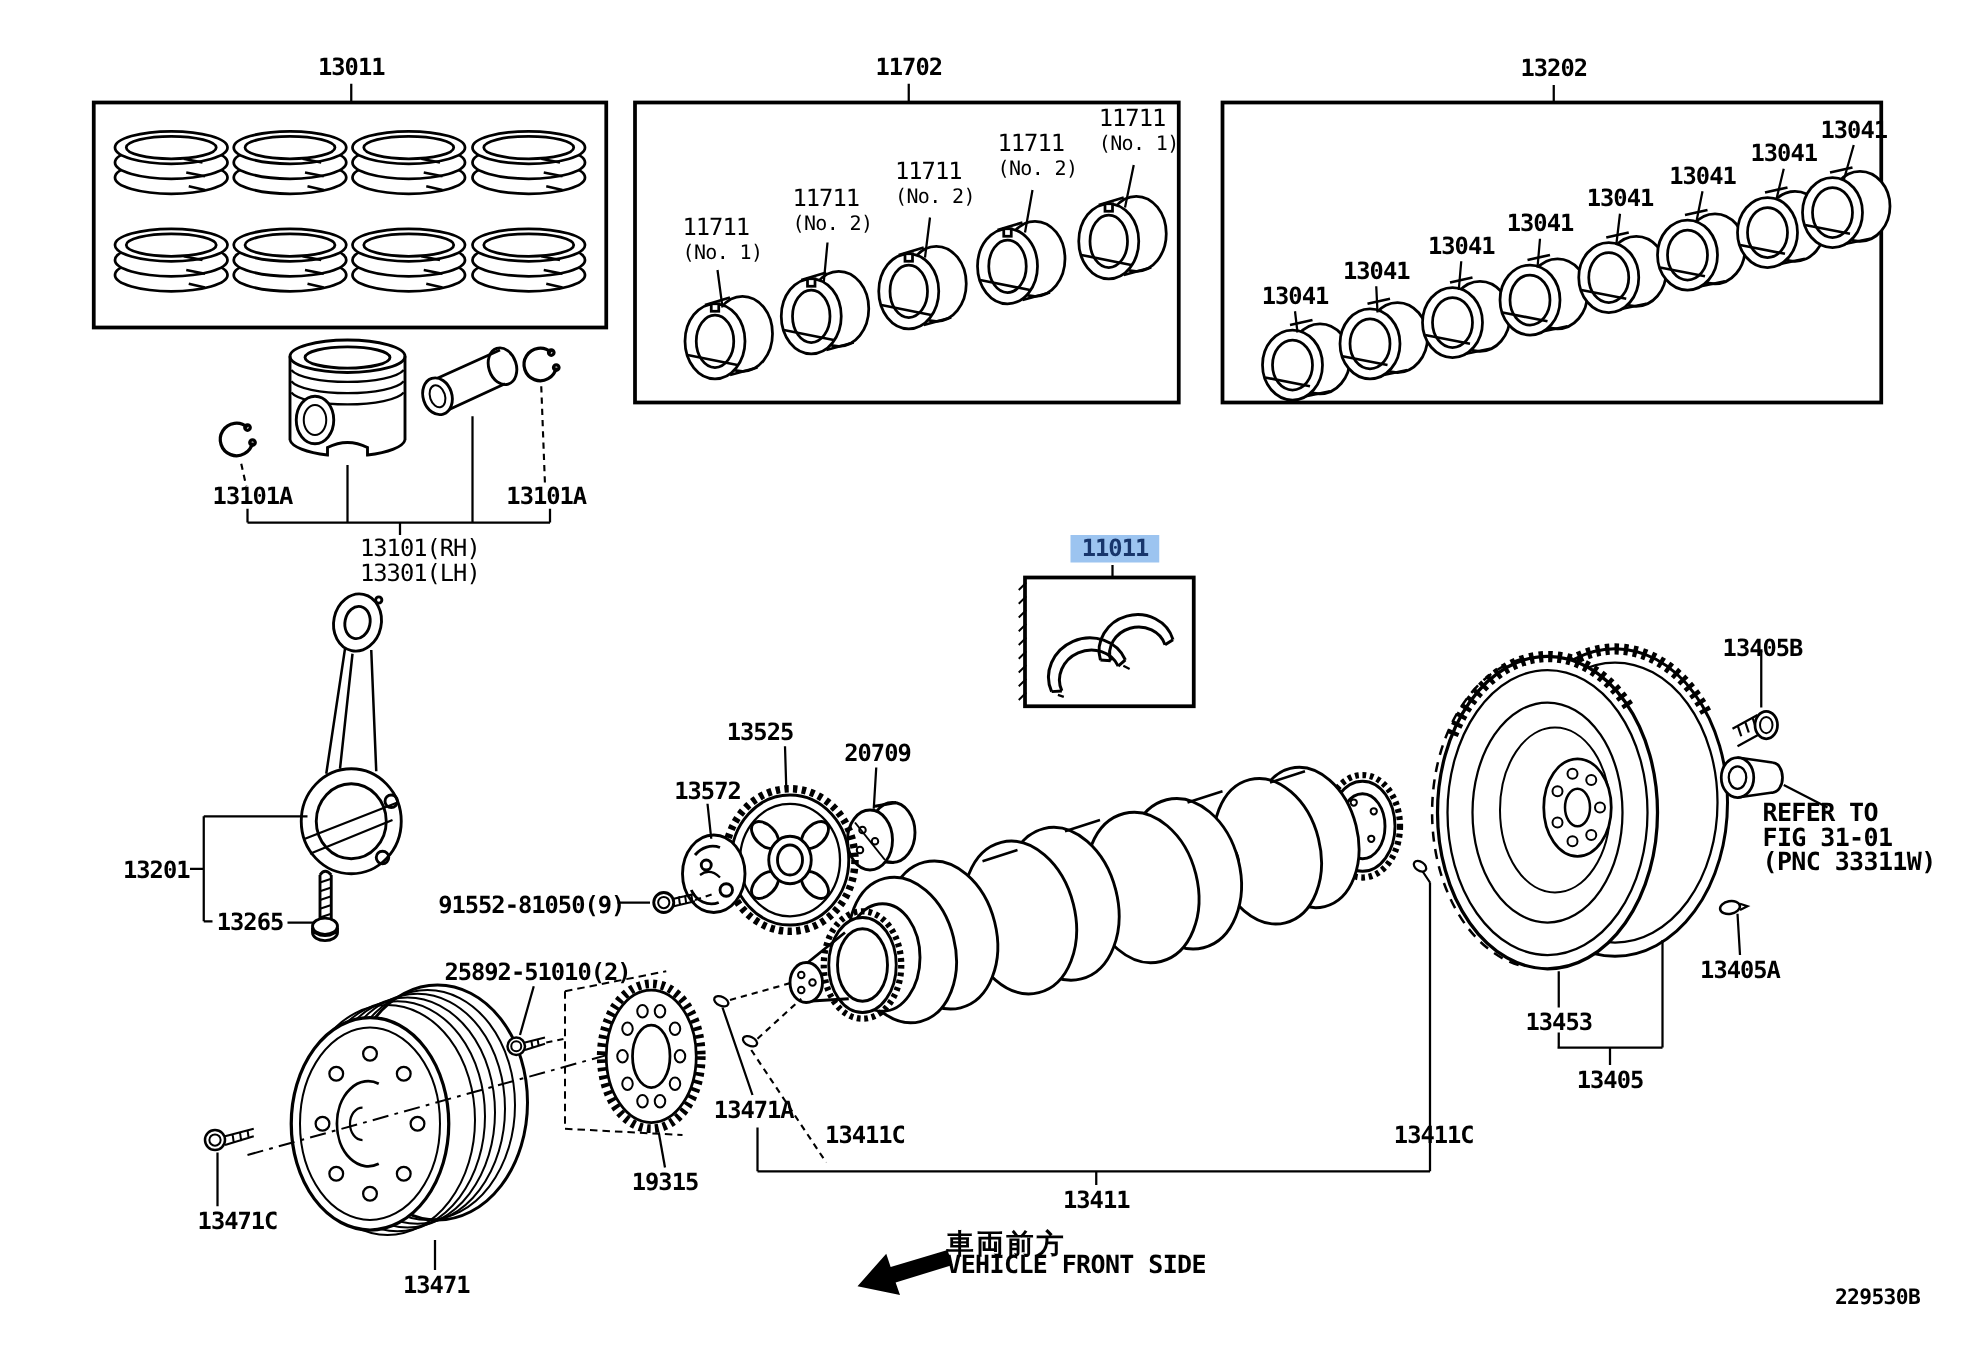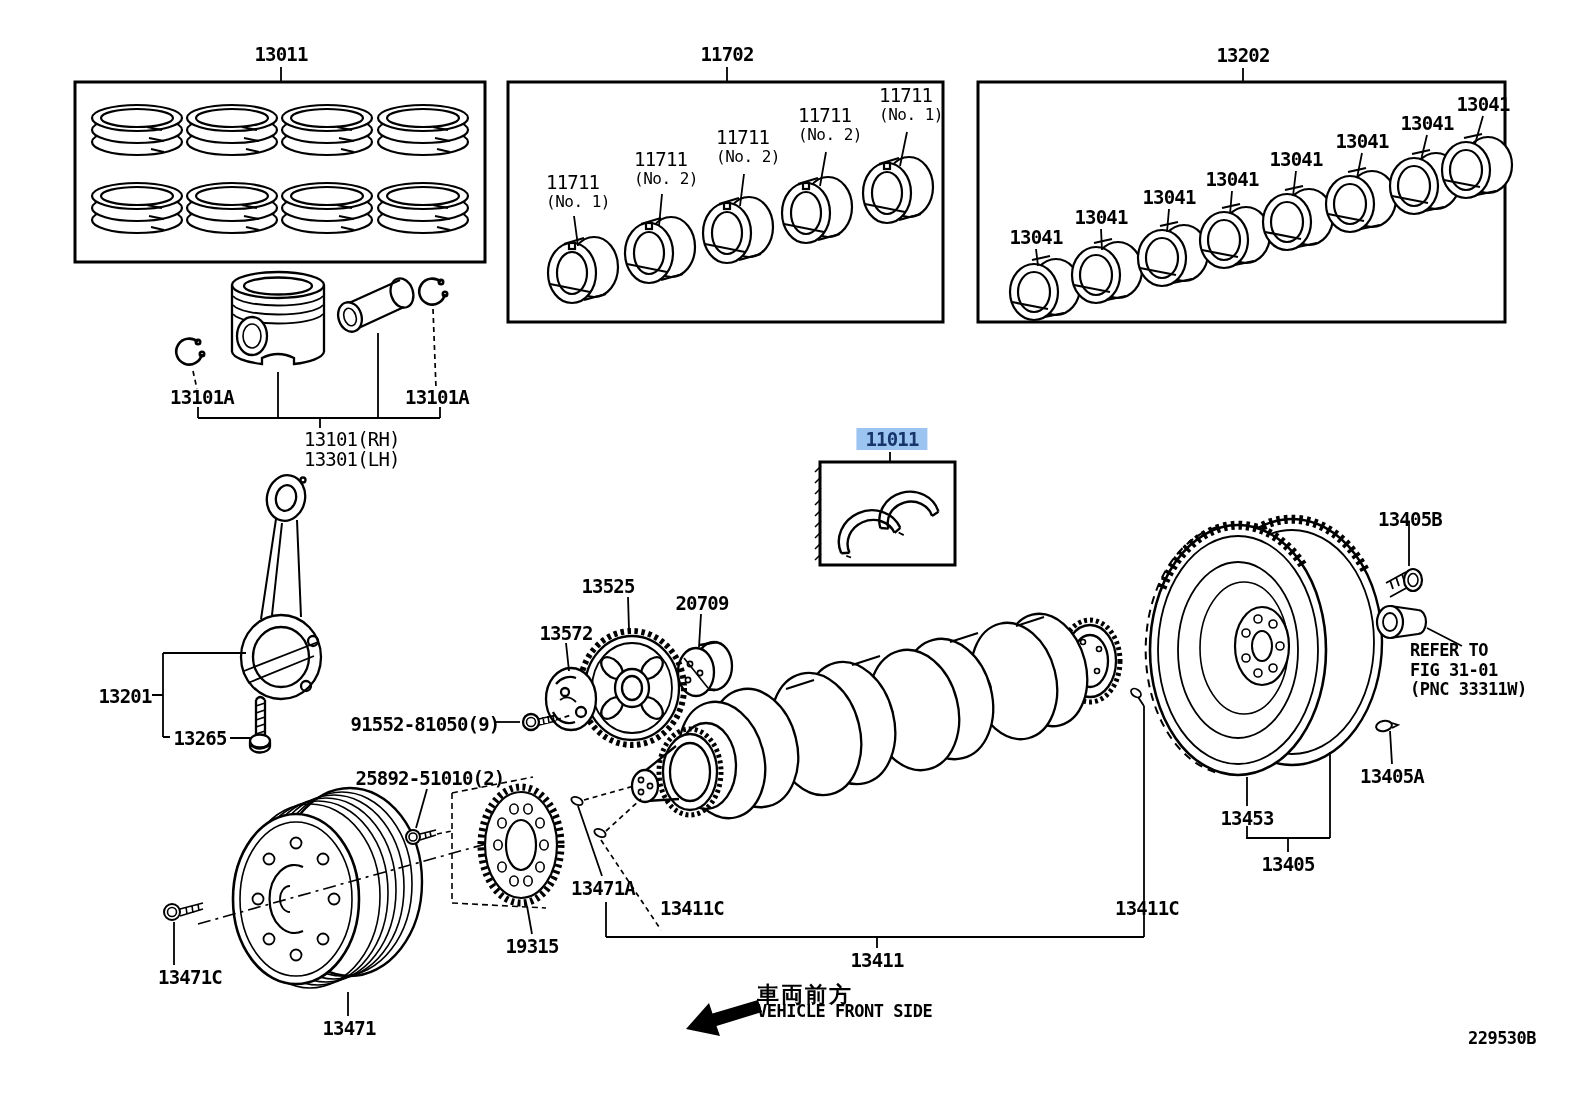--- a/index.html
+++ b/index.html
@@ -6,21 +6,21 @@
   .canvas{position:relative;width:1588px;height:1095px;background:#ffffff;overflow:hidden;
           font-family:"DejaVu Sans Mono", monospace;}
   .art{position:absolute;left:0;top:0;}
   .pn{position:absolute;font-weight:bold;font-size:19px;letter-spacing:-0.8px;color:#000;
       white-space:nowrap;transform:translateX(-50%);line-height:20px;}
   .pngrp{position:absolute;font-weight:normal;font-size:19px;letter-spacing:-0.8px;color:#000;
       white-space:nowrap;line-height:20px;}
   .pn-l{position:absolute;font-weight:bold;color:#000;white-space:nowrap;}
   .ln{display:block;}
   .sm{font-size:16px;letter-spacing:-0.5px;}
-  .note{font-size:17px;letter-spacing:-0.5px;line-height:19.5px;}
+  .note{font-size:20px;letter-spacing:-0.5px;line-height:19.5px;}
   .jp{font-family:"DejaVu Sans",sans-serif;font-size:22px;letter-spacing:2px;}
   .hl{background:#9cc4f0;color:#17356b;padding:1px 9px;transform:translateX(-50%);}
   .figcode{font-size:17px;letter-spacing:-0.5px;}
 </style>
 </head>
 <body>
 
 <div class="canvas">
 
 <svg class="art" width="1588" height="1095" viewBox="0 0 1588 1095" xmlns="http://www.w3.org/2000/svg">
@@ -338,21 +338,21 @@
 <div class="pn" style="left:1101px;top:207px">13041</div>
 <div class="pn" style="left:1169px;top:187px">13041</div>
 <div class="pn" style="left:1232px;top:169px">13041</div>
 <div class="pn" style="left:1296px;top:149px">13041</div>
 <div class="pn" style="left:1362px;top:131px">13041</div>
 <div class="pn" style="left:1427px;top:113px">13041</div>
 <div class="pn" style="left:1483px;top:94px">13041</div>
 
 <div class="pn" style="left:202px;top:387px">13101A</div>
 <div class="pn" style="left:437px;top:387px">13101A</div>
-<div class="pngrp" style="left:304px;top:429px">
+<div class="pngrp" style="left:288px;top:429px">
   <span class="ln">13101(RH)</span>
   <span class="ln">13301(LH)</span>
 </div>
 
 <div class="pn" style="left:125px;top:686px">13201</div>
 <div class="pn" style="left:200px;top:728px">13265</div>
 <div class="pn" style="left:425px;top:714px">91552-81050(9)</div>
 <div class="pn" style="left:566px;top:623px">13572</div>
 <div class="pn" style="left:608px;top:576px">13525</div>
 <div class="pn" style="left:702px;top:593px">20709</div>

